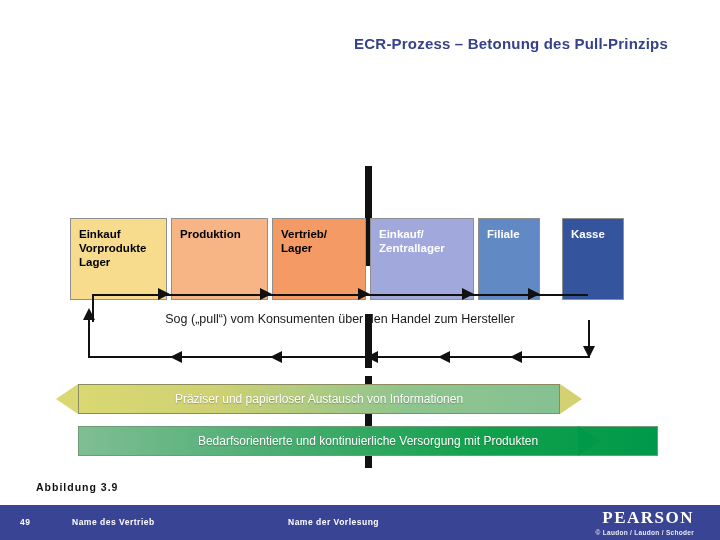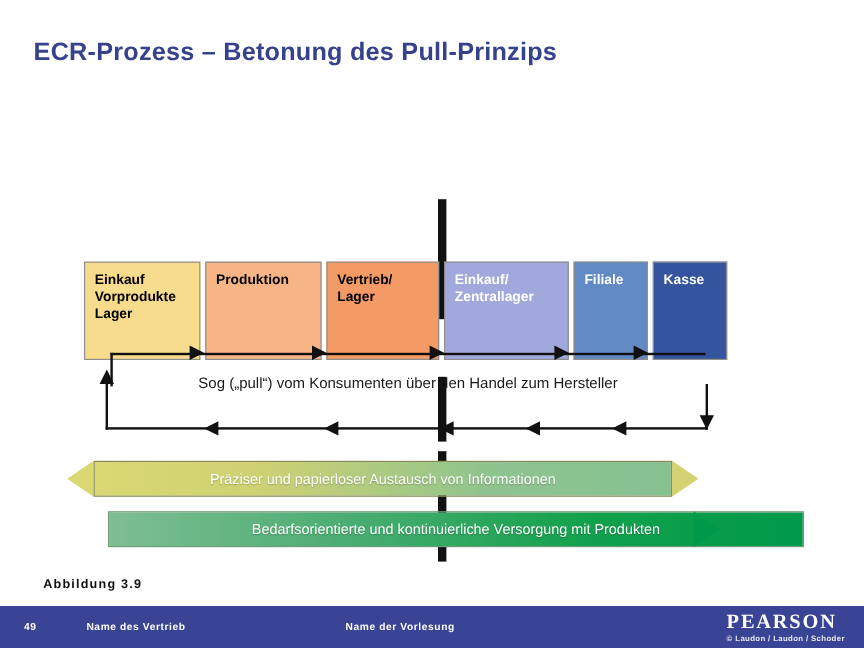--- a/index.html
+++ b/index.html
@@ -9,22 +9,23 @@
     font-family:"Liberation Sans", sans-serif;
     overflow:hidden;
     position:relative;
   }
   .slide{position:absolute;left:0;top:0;width:720px;height:540px;}
 
   
   .title{
     position:absolute;left:28px;top:30px;width:640px;
     color:#36428C;
-    font-size:21px;font-weight:bold;line-height:27px;
+    font-size:15px;font-weight:bold;line-height:27px;
     letter-spacing:0.2px;
+    text-align:right;
   }
 
   
   .figure{position:absolute;left:0;top:118px;width:720px;height:350px;}
 
   .push-label{
     position:absolute;left:70px;top:16px;width:560px;
     text-align:center;
     font-size:12.5px;color:#1a1a1a;
   }
@@ -71,21 +72,21 @@
     font-size:11.5px;font-weight:bold;line-height:14px;
     padding:8px 0 0 8px;
     color:#000;
   }
   .box .t{display:block;}
   .box.b1{left:0;width:97px;background:#F7DC8D;}
   .box.b2{left:101px;width:97px;background:#F7B586;}
   .box.b3{left:202px;width:94px;background:#F49A64;}
   .box.b4{left:300px;width:104px;background:#A1A8DC;color:#ffffff;}
   .box.b5{left:408px;width:62px;background:#6189C4;color:#ffffff;}
-  .box.b6{left:474px;width:62px;background:#35549E;color:#ffffff;}
+  .box.b6{left:492px;width:62px;background:#35549E;color:#ffffff;}
 
   
   .pushflow{position:absolute;left:70px;top:100px;width:540px;height:88px;}
   .pushline{position:absolute;left:22px;top:76px;height:2px;width:496px;background:#111;}
   .pushline-riser{position:absolute;left:22px;top:76px;width:2px;height:28px;background:#111;}
   .pusharrowhead{
     position:absolute;top:70px;width:0;height:0;
     border-left:12px solid #111;
     border-top:6px solid transparent;
     border-bottom:6px solid transparent;
@@ -133,21 +134,21 @@
     font-size:12px;color:#ffffff;
     text-shadow:0 1px 1px rgba(0,0,0,0.25);
   }
   .bar-info .bar-body{
     background:linear-gradient(to right,#D9D872 0%,#CFD172 28%,#8FC48E 68%,#86C193 100%);
     border-color:#8b8b5e;
   }
   .bar-supply .bar-body{
     background:linear-gradient(to right,#7FBE93 0%,#4EAE74 32%,#11A14C 70%,#00994A 100%);
     border-color:#6e9c78;
-    left:78px;width:580px;margin-left:12px;
+    left:78px;width:580px;
   }
 
   .arrow-head-right{
     position:absolute;width:0;height:0;
     border-left:22px solid #D9D872;
     border-top:15px solid transparent;
     border-bottom:15px solid transparent;
   }
   .arrow-head-left{
     position:absolute;width:0;height:0;
@@ -176,21 +177,21 @@
   }
   .footer .dozent{
     position:absolute;left:72px;top:12px;
     font-size:8.5px;font-weight:bold;color:#ffffff;letter-spacing:0.5px;
   }
   .footer .vorlesung{
     position:absolute;left:288px;top:12px;
     font-size:8.5px;font-weight:bold;color:#ffffff;letter-spacing:0.5px;
   }
   .brand{
-    position:absolute;right:16px;top:4px;text-align:left;
+    position:absolute;right:26px;top:4px;text-align:right;
   }
   .brand .logo{
     font-size:17px;font-weight:bold;color:#ffffff;letter-spacing:1.5px;
     line-height:18px;font-family:"Liberation Serif", serif;
   }
   .brand .copy{
     font-size:6.5px;font-weight:bold;color:#e9e9f4;letter-spacing:0.3px;
     line-height:9px;margin-top:1px;
   }
 </style>

